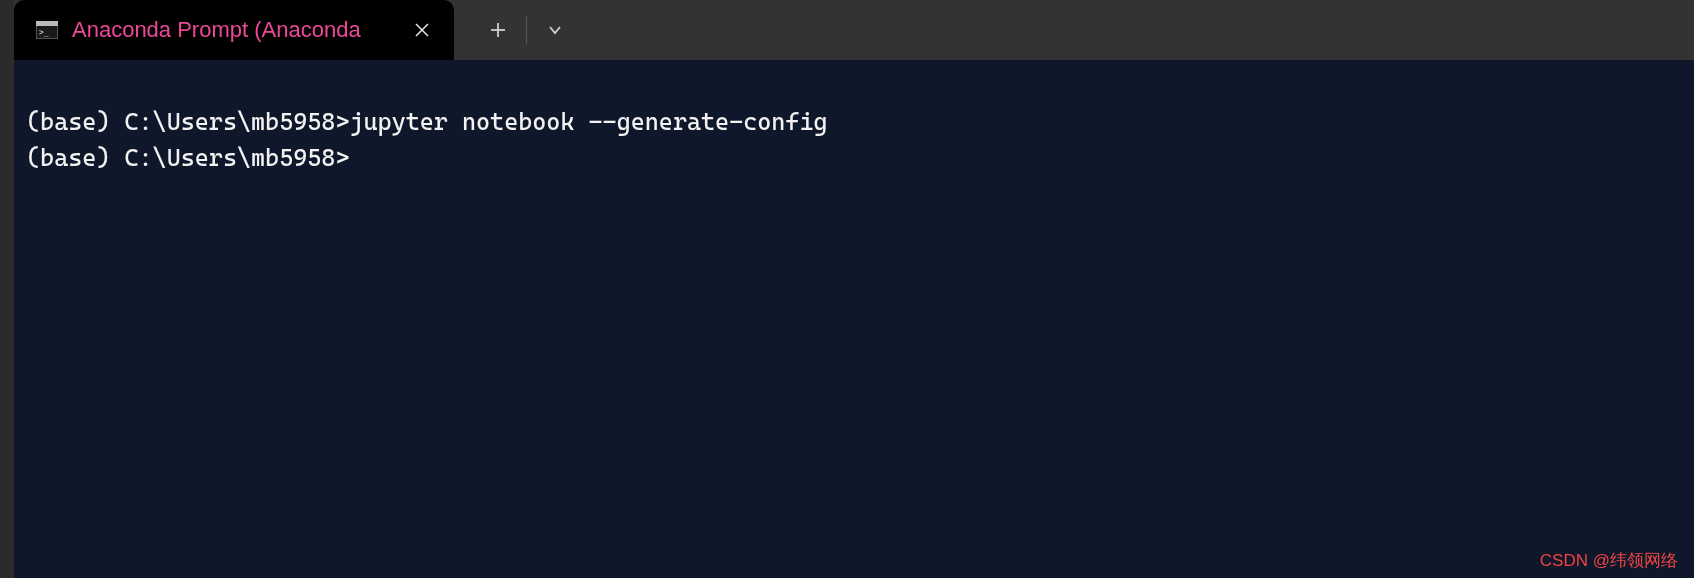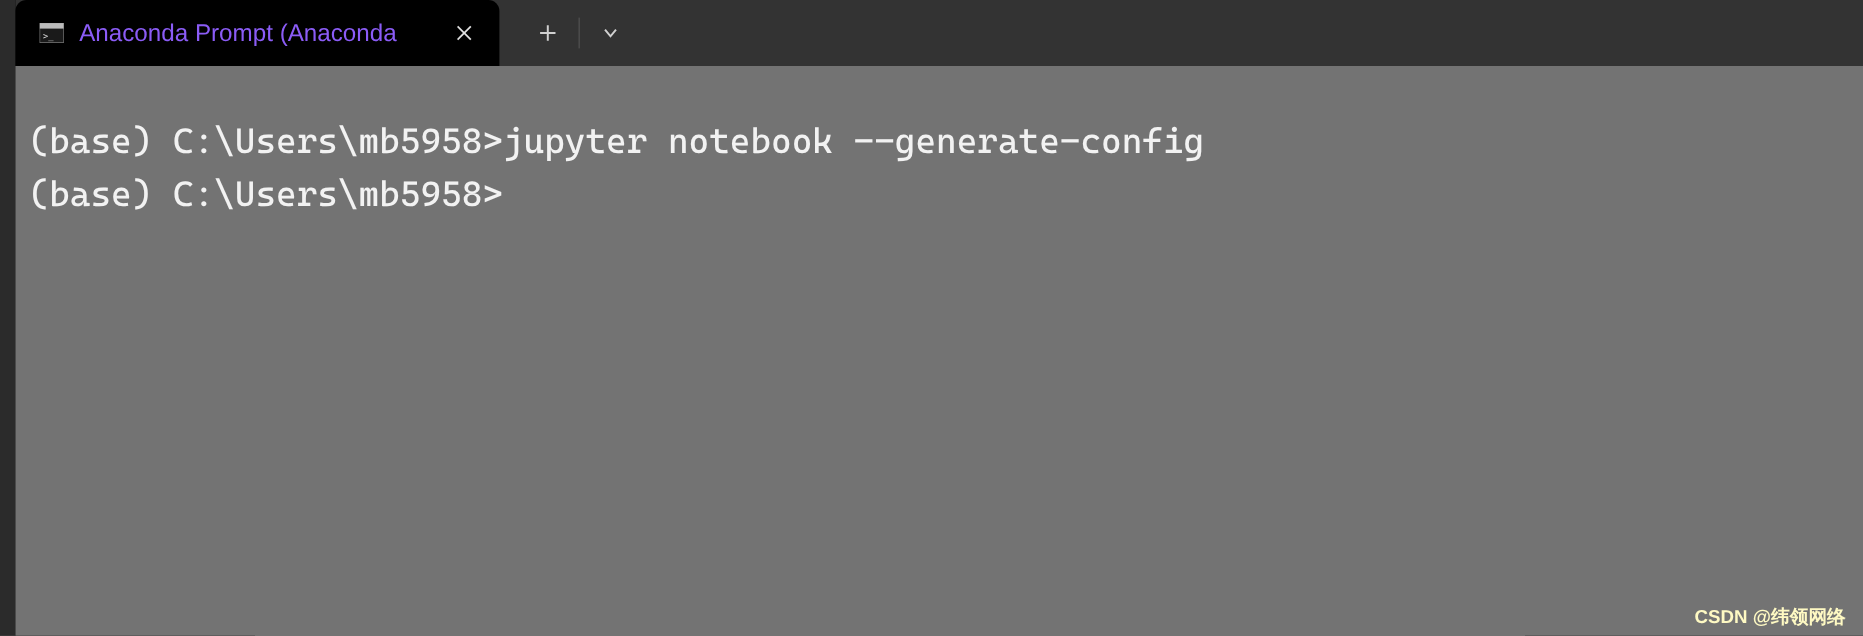--- a/index.html
+++ b/index.html
@@ -49,21 +49,21 @@
       display: flex;
       align-items: center;
       justify-content: center;
       flex-shrink: 0;
     }
     .tab-icon svg {
       width: 22px;
       height: 18px;
     }
     .tab-title {
-      color: #8b5cf6;
+      color: #ec4899;
       font-size: 22px;
       font-weight: 400;
       white-space: nowrap;
       flex: 1;
     }
     .close-icon {
       width: 28px;
       height: 28px;
       display: flex;
       align-items: center;
@@ -89,41 +89,40 @@
       border-radius: 4px;
     }
     .divider {
       width: 1px;
       height: 28px;
       background: #555555;
       margin: 0 4px;
     }
     .terminal-body {
       flex: 1;
-      background: #737373;
+      background: #0f172a;
       padding: 44px 12px 12px 12px;
       font-family: "Cascadia Mono", "Consolas", "Courier New", monospace;
-      font-size: 32px;
+      font-size: 24px;
       line-height: 1.5;
       color: #f2f2f2;
       white-space: pre;
       overflow: hidden;
       font-weight: 500;
     }
     .terminal-line {
       display: block;
     }
     .watermark {
       position: absolute;
       right: 16px;
       bottom: 6px;
-      color: #fef9c3;
+      color: #ef4444;
       font-size: 17px;
       font-family: Arial, "Microsoft YaHei", sans-serif;
-      font-weight: bold;
     }
   </style>
 </head>
 <body>
 
 <div class="window">
   <div class="titlebar">
     <div class="tab">
       <span class="tab-icon">
         <svg viewBox="0 0 22 18">

